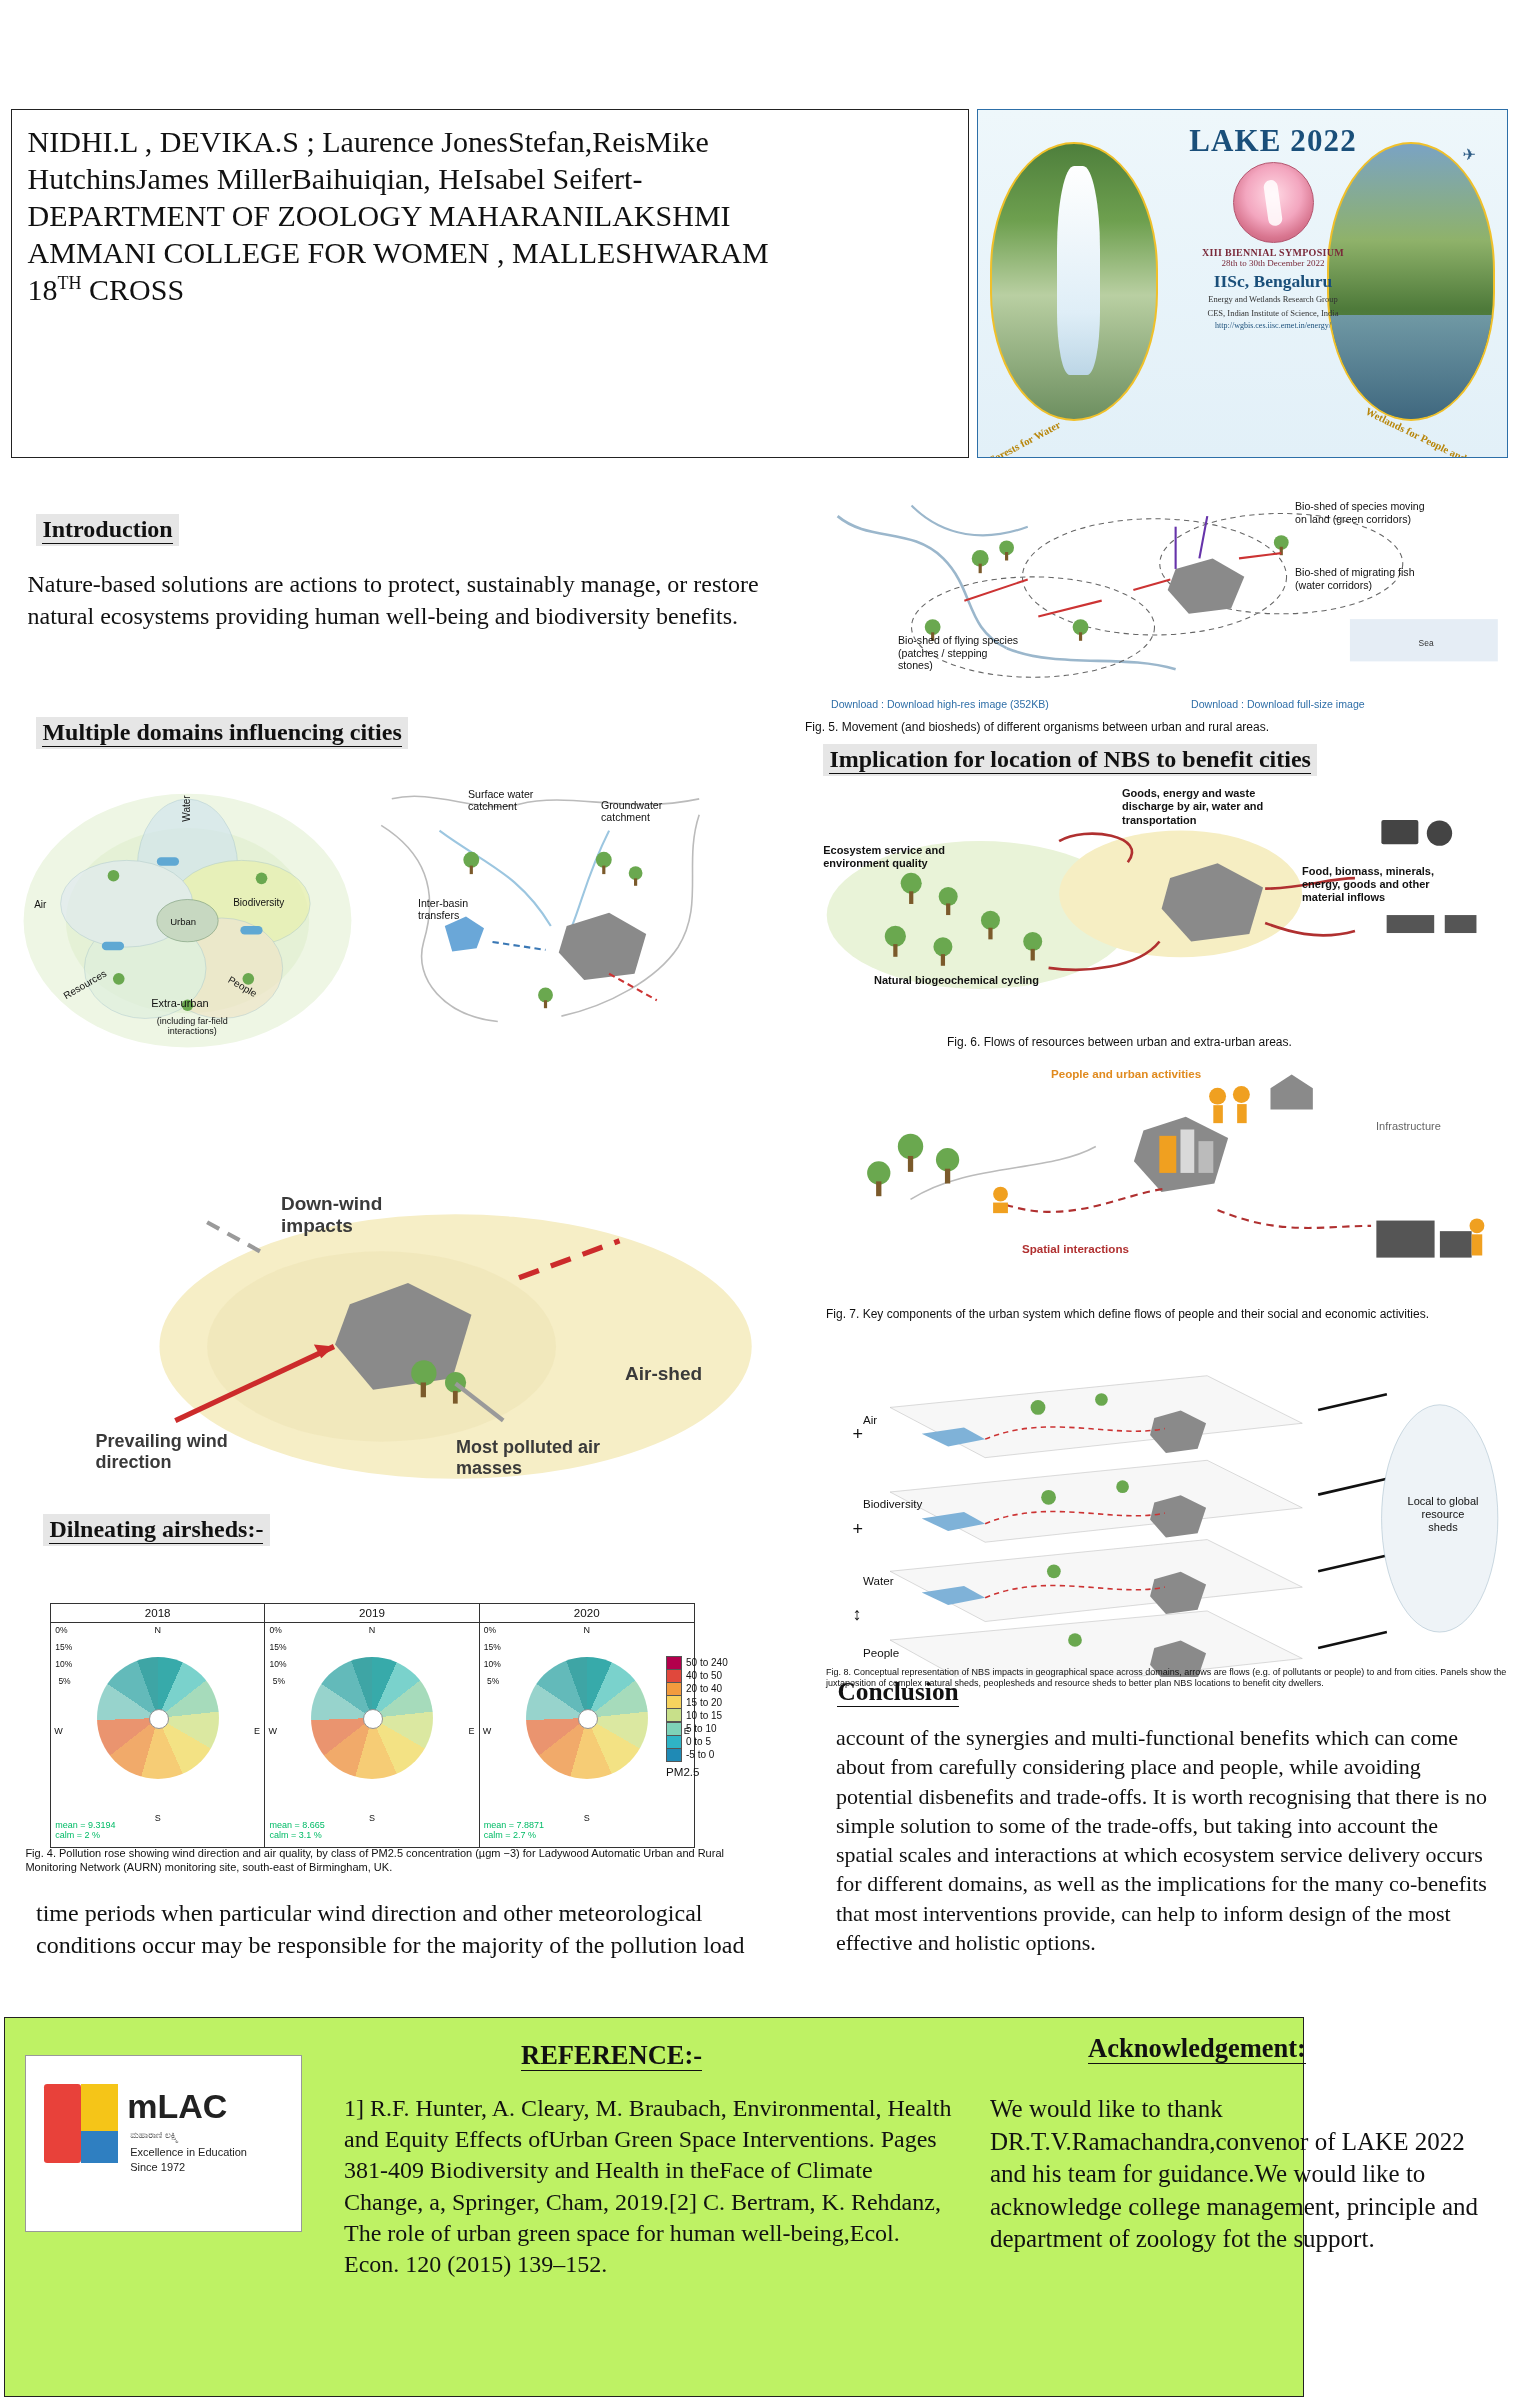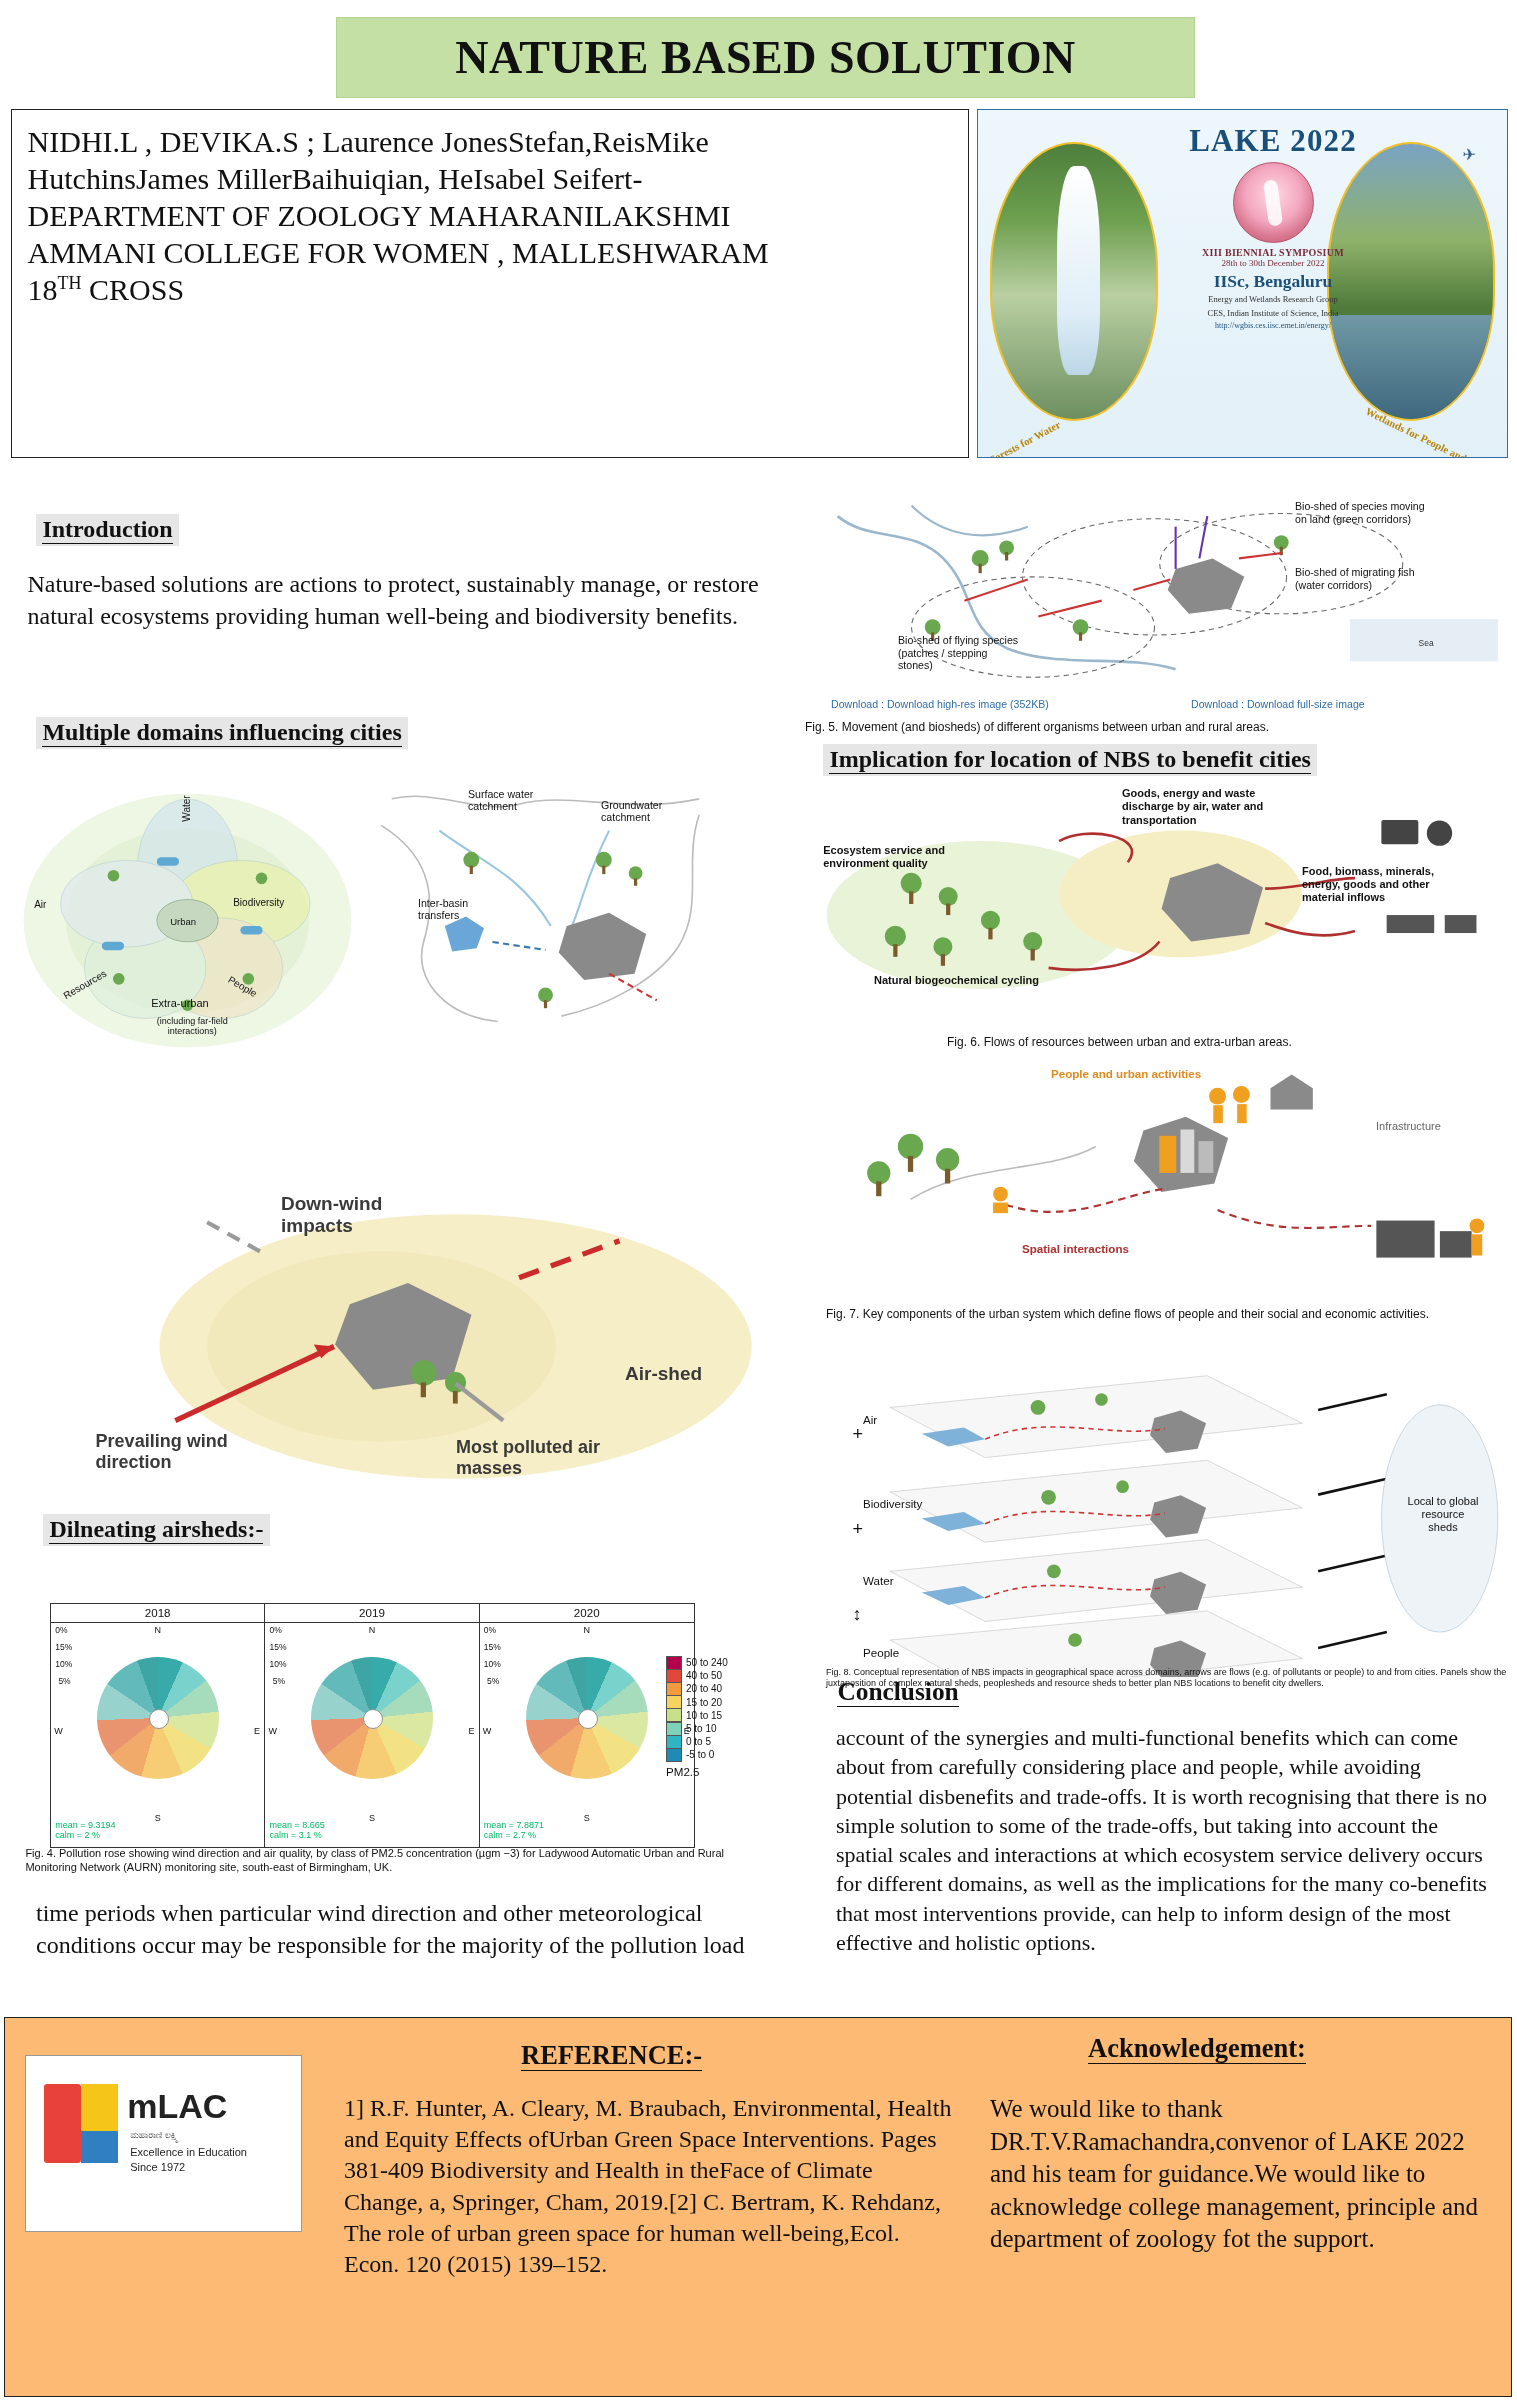--- a/index.html
+++ b/index.html
@@ -152,22 +152,22 @@
   .fig { position:absolute; overflow:hidden; }
   .fig-cap {
     position:absolute;
     font-family:"Liberation Sans", sans-serif;
     color:#111;
     line-height:1.25;
   }
 
   
   .bottom-box{
-    position:absolute; left:4.2px; top:2017px; width:1508px; height:380px;
-    border:1.6px solid #222; background:#fdba74; box-sizing:border-box;
+    position:absolute; left:4.2px; top:2017px; width:1300px; height:380px;
+    border:1.6px solid #222; background:#bef264; box-sizing:border-box;
   }
   .mlac{
     position:absolute; left:20px; top:37px; width:275px; height:175px;
     border:1.1px solid #999; background:#fff;
   }
   .mlac .m1{ position:absolute; left:18px; top:27.5px; width:37px; height:79px; background:#e8413a; border-radius:3.2px;}
   .mlac .m2{ position:absolute; left:55px; top:27.5px; width:37px; height:48px; background:#f5c518;}
   .mlac .m3{ position:absolute; left:55px; top:75px; width:37px; height:32px; background:#2f7fc1;}
   .mlac .mtext{ position:absolute; left:101px; top:31px; font-family:"Liberation Sans",sans-serif; font-size:34px; font-weight:bold; color:#222;}
   .mlac .msub{ position:absolute; left:104px; top:74px; font-family:"Liberation Sans",sans-serif; font-size:9px; color:#444;}
@@ -230,23 +230,20 @@
     font-family:"Liberation Sans",sans-serif; font-size:10px;margin-top:28px;
   }
   .legend .row{ display:flex; align-items:center; height:13.2px; }
   .legend .sw{ width:13.8px; height:12px; margin-right:4.2px; border:0.5px solid #555; }
 </style>
 </head>
 <body>
 
 <div class="poster">
 
-  <div class="title-bar">
-    <div class="title-text">NATURE BASED SOLUTION</div>
-  </div>
 
   <div class="author-box">
     <p>NIDHI.L , DEVIKA.S  ; Laurence JonesStefan,ReisMike</p>
     <p>HutchinsJames MillerBaihuiqian, HeIsabel Seifert-</p>
     <p>DEPARTMENT OF ZOOLOGY MAHARANILAKSHMI</p>
     <p>AMMANI COLLEGE FOR WOMEN , MALLESHWARAM</p>
     <p>
       <span>18</span><sup>TH</sup><span> CROSS</span>
     </p>
   </div>

